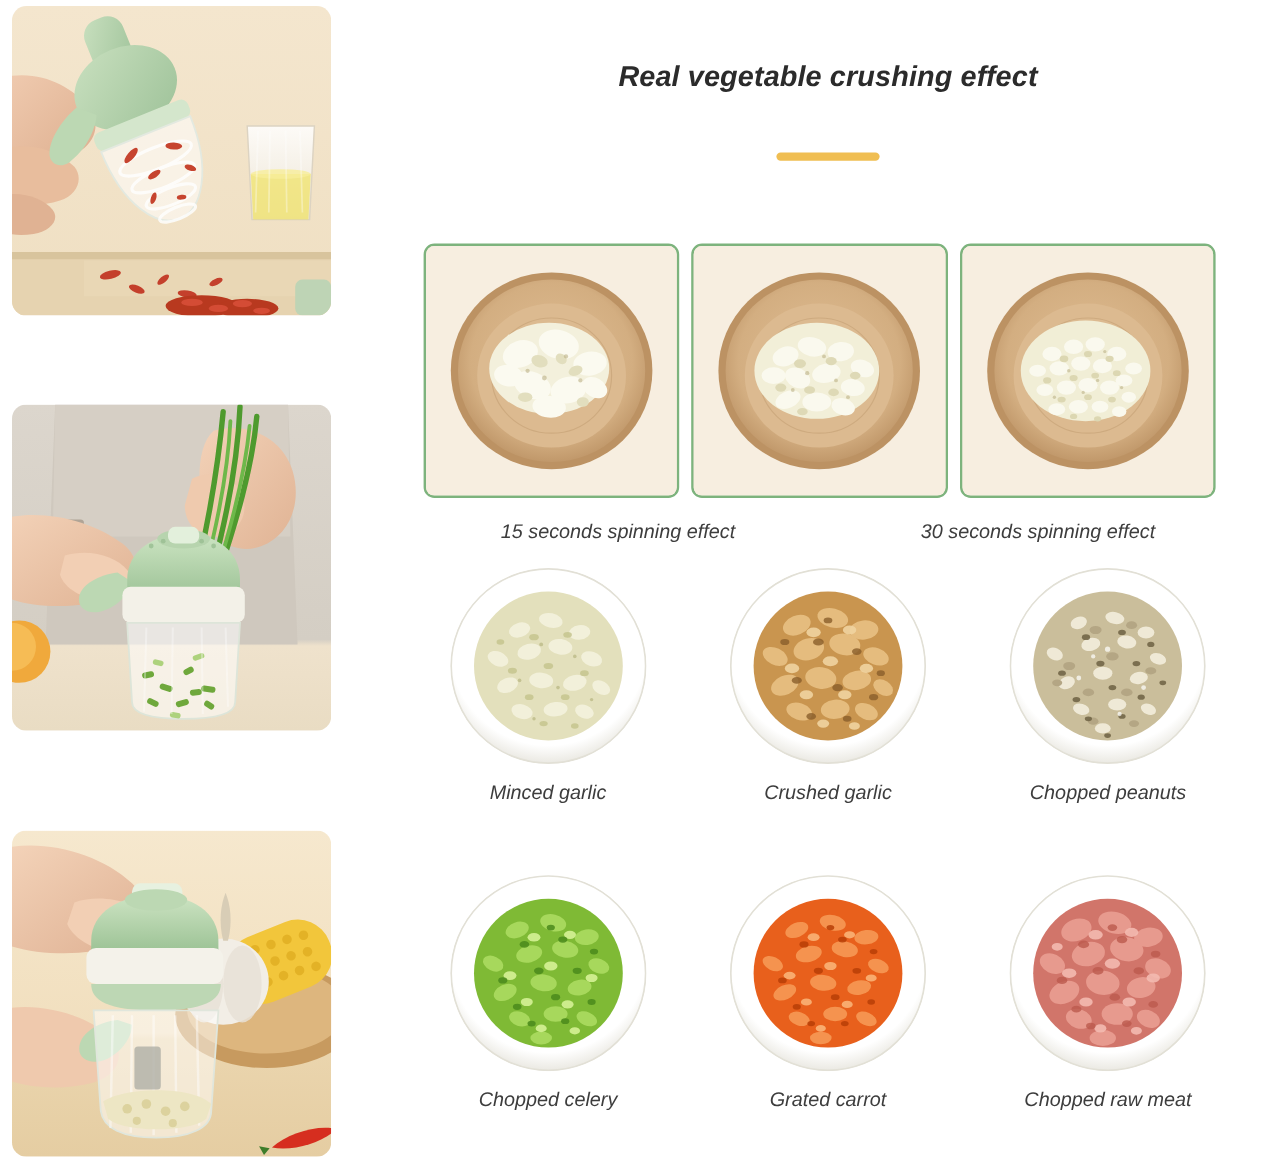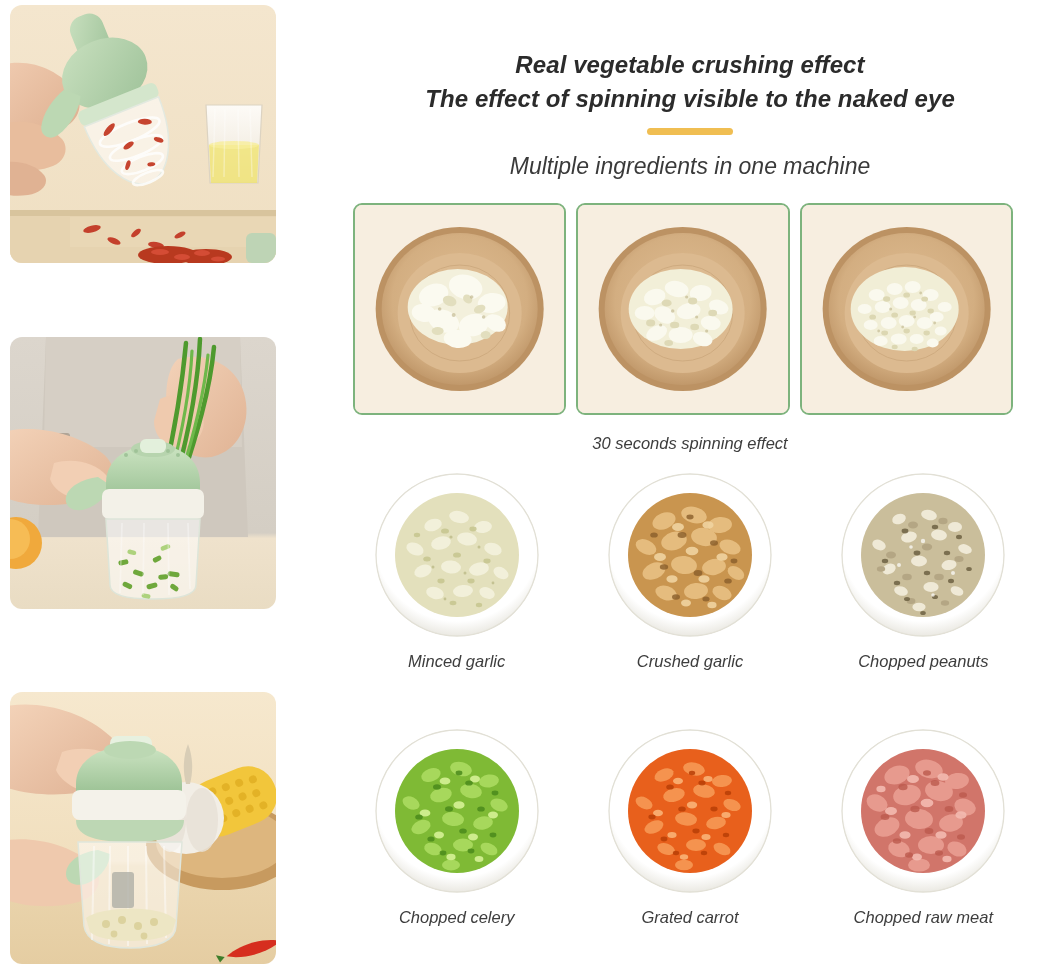--- a/index.html
+++ b/index.html
@@ -420,27 +420,25 @@
         <path d="M216 256 C232 248 258 248 272 256 C258 264 232 264 216 256 z" fill="#D62E1F"></path>
         <path d="M214 256 l-8 -4 l2 8 z" fill="#3E7D2A"></path>
       </g>
     </svg>
   </div>
 </div>
 
 <div class="content">
 
   <div class="headline headline-1">Real vegetable crushing effect</div>
-  <div class="headline headline-2">The effect of spinning visible to the naked eye</div>
 
   <div class="divider-wrap">
     <span class="divider"></span>
   </div>
 
-  <div class="subheadline">Multiple ingredients in one machine</div>
 
   <div class="panels">
 
     <div class="panel">
       <svg viewBox="0 0 212 208" preserveAspectRatio="xMidYMid slice">
         <defs>
           <radialGradient id="pl1" cx="50%" cy="45%" r="60%">
             <stop offset="0" stop-color="#E0BE94"></stop>
               <stop offset=".72" stop-color="#D3AE81"></stop>
               <stop offset="1" stop-color="#B98F61"></stop>
@@ -593,20 +591,21 @@
           <circle cx="78" cy="126" r="1.4"></circle>
             <circle cx="134" cy="118" r="1.4"></circle>
           <circle cx="102" cy="122" r="1.4"></circle>
             <circle cx="120" cy="88" r="1.4"></circle>
         </g>
       </svg>
     </div>
   </div>
 
   <div class="panel-captions">
+    <div class="panel-caption">15 seconds spinning effect</div>
     <div class="panel-caption">30 seconds spinning effect</div>
   </div>
 
   <div class="bowl-grid">
 
     <div class="bowl-row">
 
       <div class="bowl-cell">
         <div class="bowl">
           <svg viewBox="0 0 164 164">

